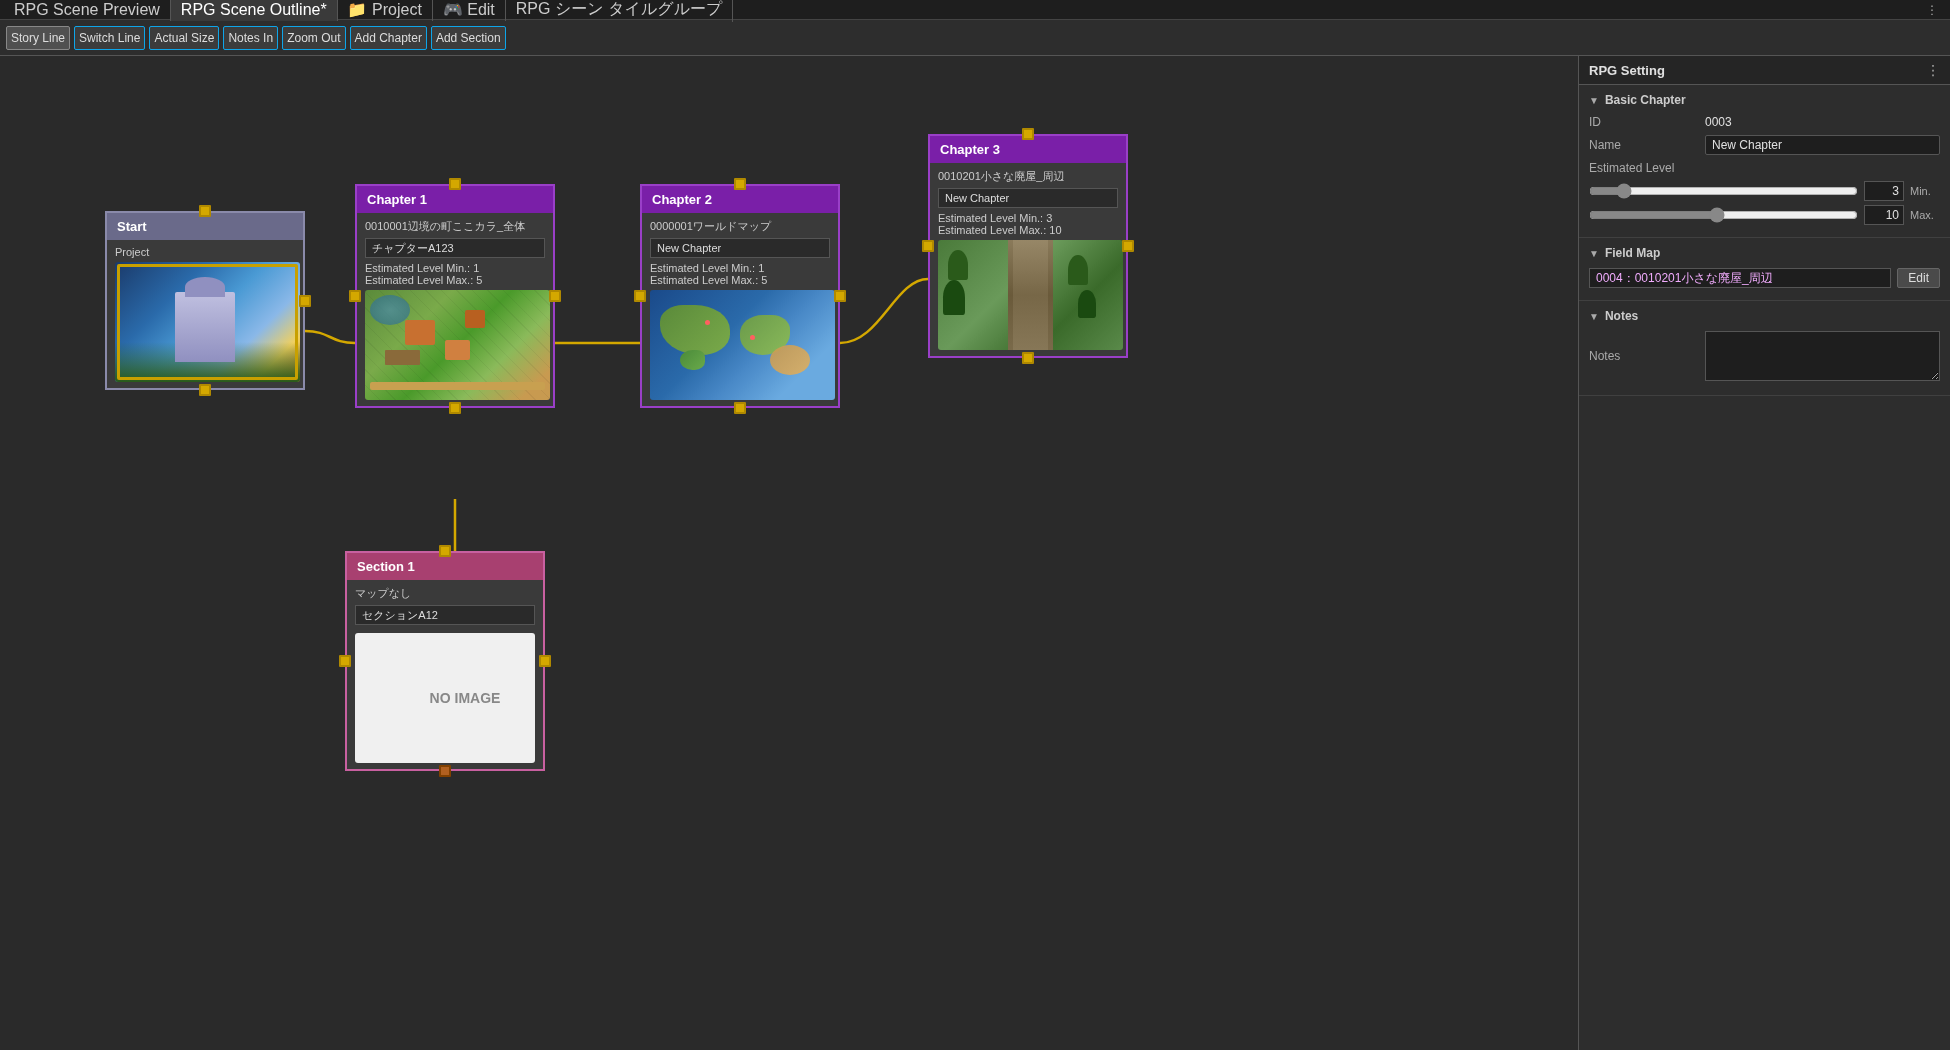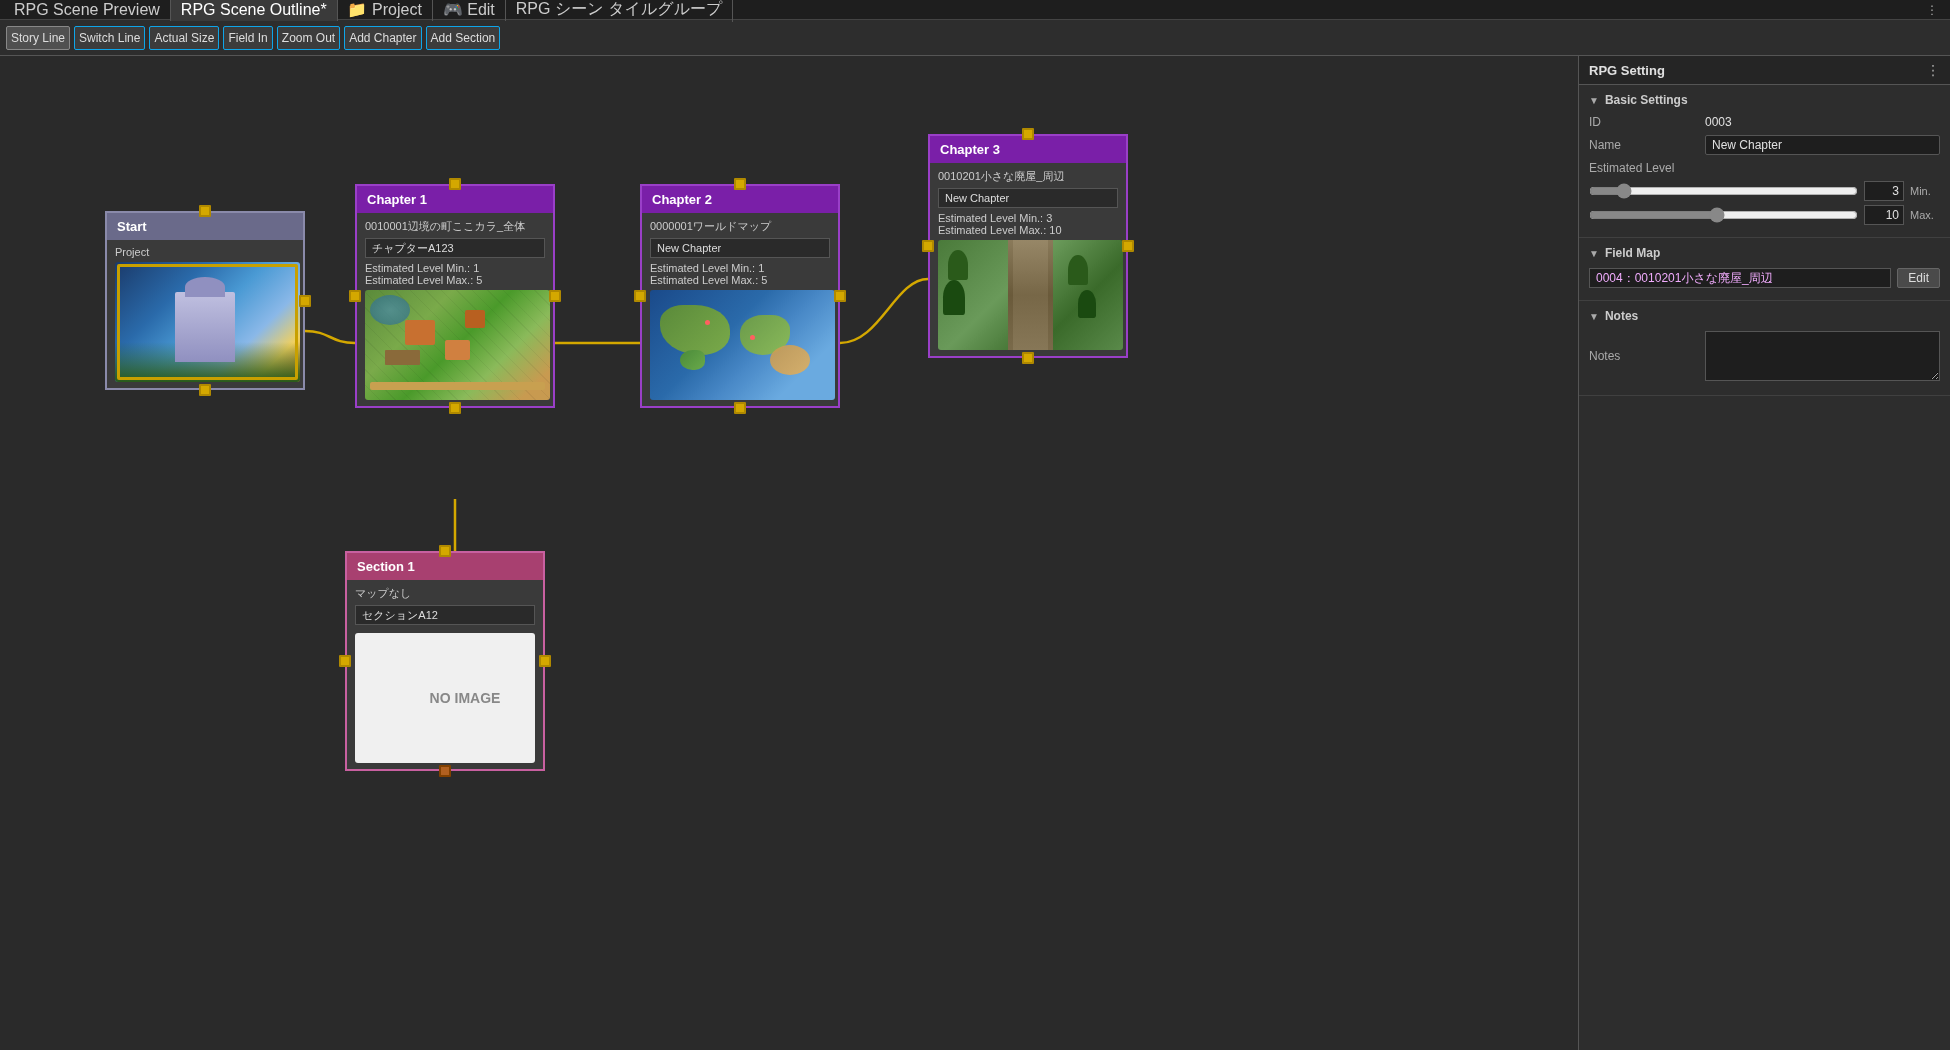--- a/index.html
+++ b/index.html
@@ -127,21 +127,21 @@
   <span class="topbar-tab">🎮 Edit</span>
   <span class="topbar-tab">RPG シーン タイルグループ</span>
   <span class="topbar-sep"></span>
   <span class="topbar-more">⋮</span>
 </div>
 
 <div id="toolbar">
   <button class="toolbar-btn active">Story Line</button>
   <button class="toolbar-btn">Switch Line</button>
   <button class="toolbar-btn">Actual Size</button>
-  <button class="toolbar-btn">Field In</button>
+  <button class="toolbar-btn">Notes In</button>
   <button class="toolbar-btn">Zoom Out</button>
   <button class="toolbar-btn">Add Chapter</button>
   <button class="toolbar-btn">Add Section</button>
 </div>
 
 <div id="main">
 
   <div id="canvas">
     <svg id="connector-svg">
 
@@ -281,21 +281,21 @@
 
   <div id="rightpanel">
     <div class="rp-header">
       <span class="rp-title">RPG Setting</span>
       <span class="rp-more">⋮</span>
     </div>
 
     <div class="rp-section">
       <div class="rp-section-header">
         <span class="rp-section-arrow">▼</span>
-        <span>Basic Settings</span>
+        <span>Basic Chapter</span>
       </div>
       <div class="rp-row">
         <span class="rp-label">ID</span>
         <span class="rp-value">0003</span>
       </div>
       <div class="rp-row">
         <span class="rp-label">Name</span>
         <input type="text" class="rp-input" value="New Chapter" style="">
       </div>
       <div class="rp-row">

